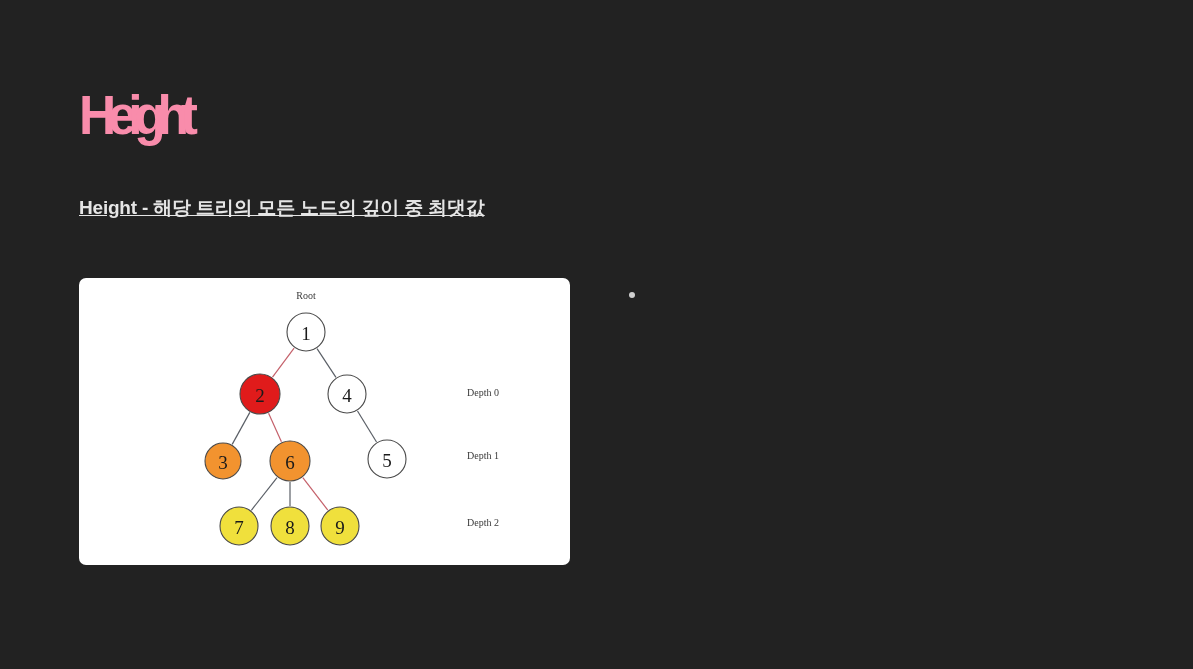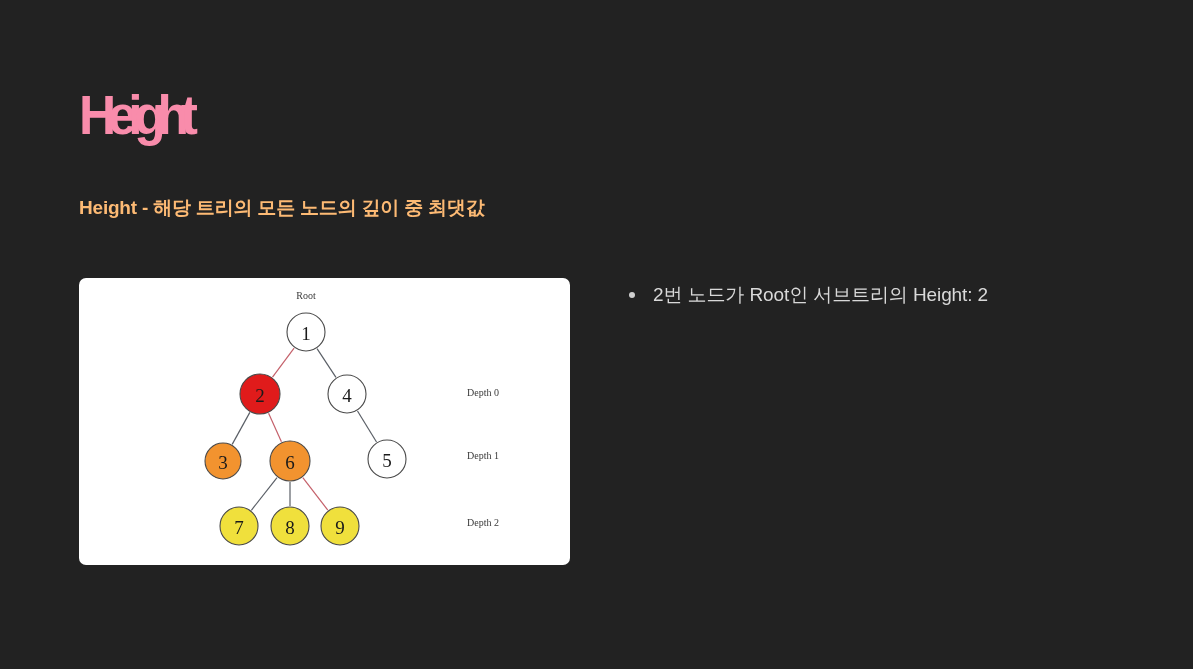--- a/index.html
+++ b/index.html
@@ -37,23 +37,24 @@
     white-space: nowrap;
   }
 
   
   .subtitle {
     position: absolute;
     left: 79px;
     top: 195px;
     font-size: 19px;
     font-weight: bold;
-    color: #fdba74;
+    color: #e5e5e5;
     letter-spacing: -0.2px;
     white-space: nowrap;
+    text-decoration: underline;
   }
 
   
   .figure-card {
     position: absolute;
     left: 79px;
     top: 278px;
     width: 491px;
     height: 287px;
     background: #ffffff;
@@ -171,17 +172,16 @@
           <text class="diagram-label" x="404" y="118" text-anchor="middle">Depth 0</text>
           <text class="diagram-label" x="404" y="181" text-anchor="middle">Depth 1</text>
           <text class="diagram-label" x="404" y="248" text-anchor="middle">Depth 2</text>
         </g>
     </svg>
   </div>
 
   <div class="bullet-list" id="bullet-list">
       <div class="bullet-item">
         <span class="bullet-dot"></span>
-        <span class="bullet-text">2번 노드가 Root인 서브트리의 Height: 2</span>
       </div>
     </div>
 
 </div>
 
 </body></html>

